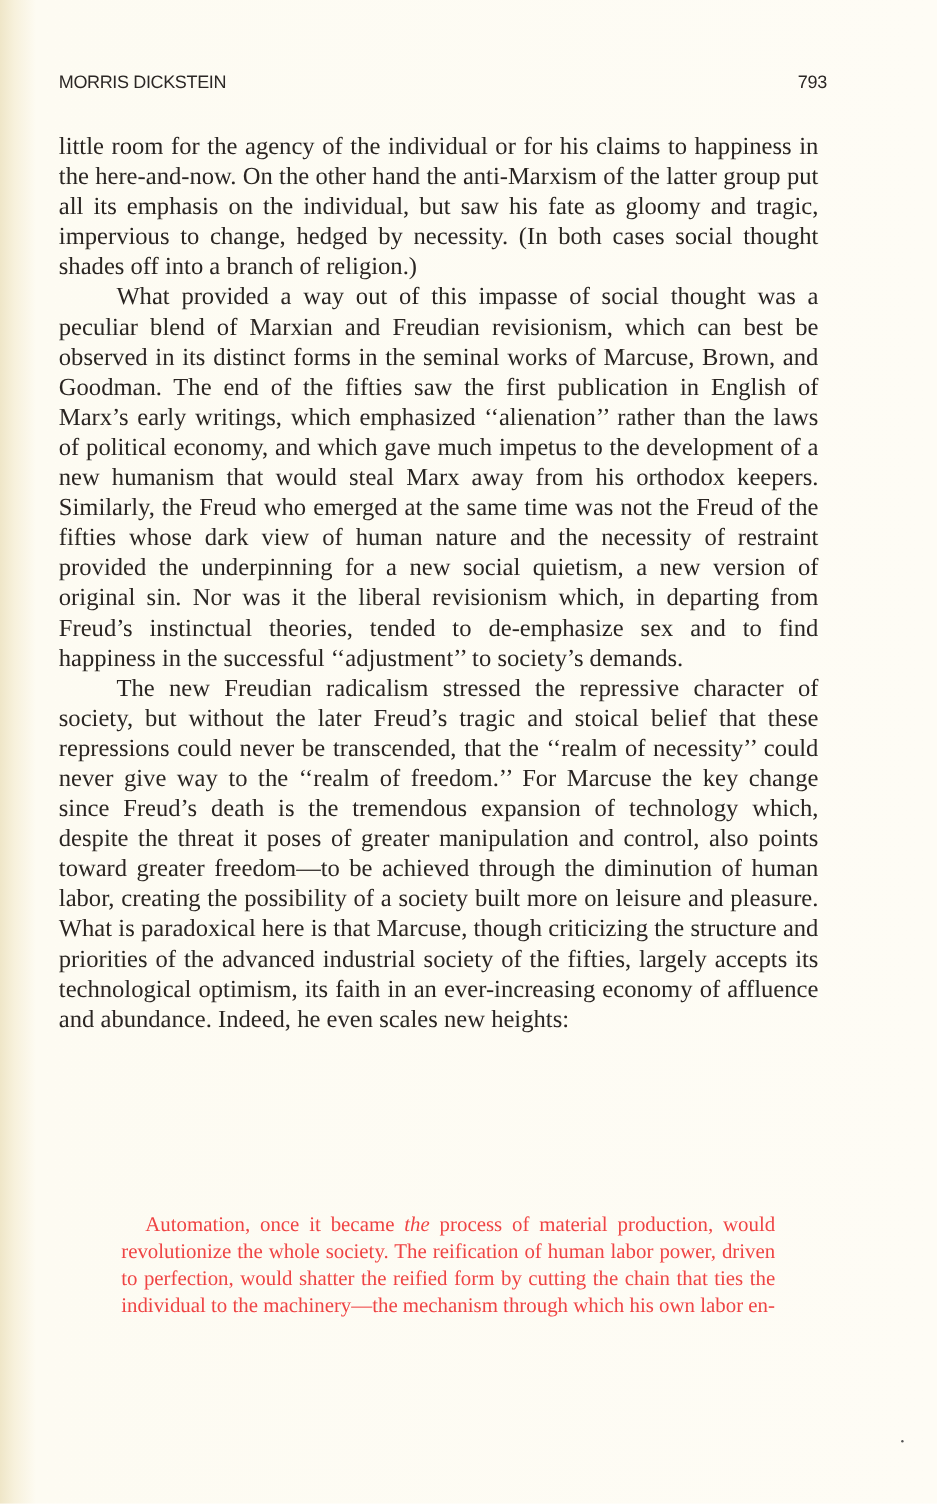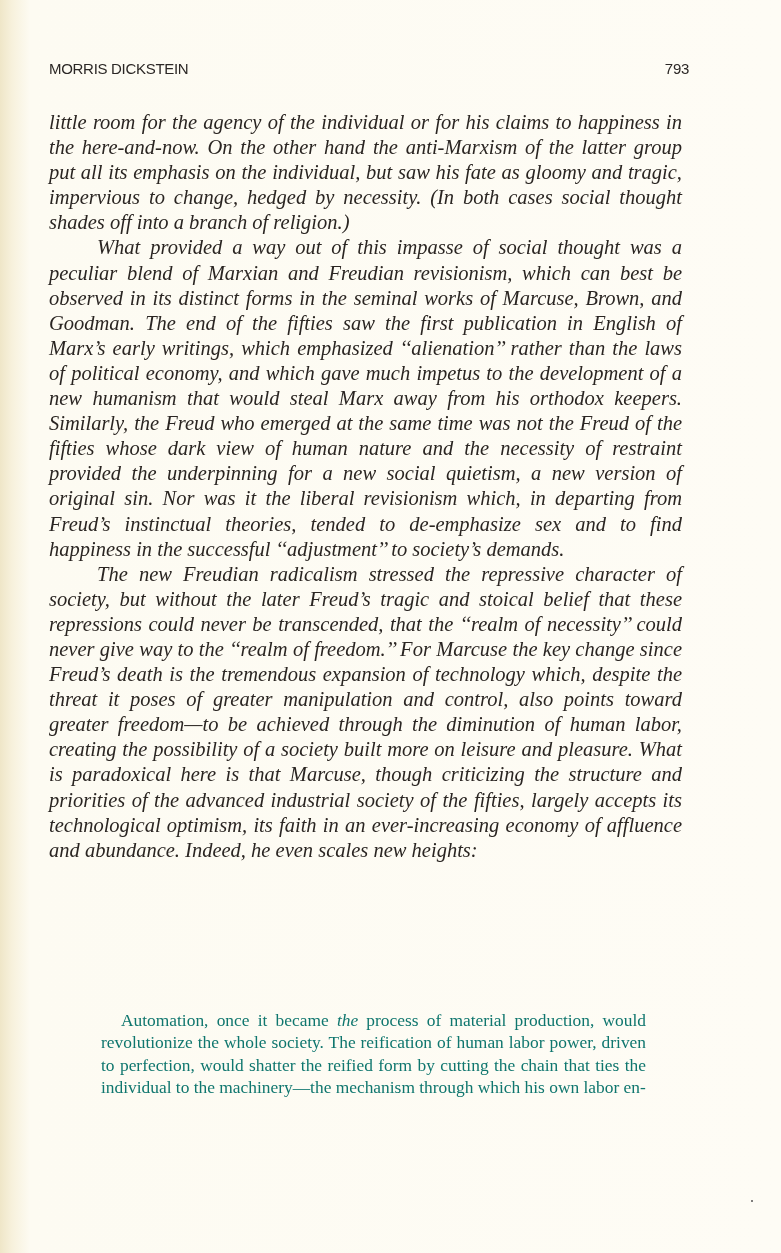--- a/index.html
+++ b/index.html
@@ -13,28 +13,28 @@
   .running-head {
     position: absolute; left: 49px; top: 60px; width: 640px;
     font-family: "Liberation Sans", sans-serif; font-size: 15px;
     letter-spacing: -0.3px; color: #2b2725;
   }
   .running-head .author { position: absolute; left: 0; top: 0; }
   .running-head .folio { position: absolute; right: 0; top: 0; }
   .body-text {
     position: absolute; left: 49px; top: 110px; width: 633px;
     font-family: "Liberation Serif", serif; font-size: 20.5px; line-height: 25.1px;
-    text-align: justify; color: #2a2522; font-style: italic;
+    text-align: justify; color: #2a2522;
   }
   .body-text p { margin: 0; text-indent: 0; }
   .body-text p.indent { text-indent: 48px; }
   .block-quote {
     position: absolute; left: 101px; top: 1009px; width: 545px;
     font-family: "Liberation Serif", serif; font-size: 17.4px; line-height: 22.4px;
-    text-align: justify; color: #0f766e;
+    text-align: justify; color: #ef4444;
   }
   .block-quote p { margin: 0; text-indent: 20px; }
   .speck { position: absolute; left: 751px; top: 1200px; width: 2px; height: 2px; background: #555; border-radius: 1px; }
 </style>
 </head>
 <body>
 
 <div class="page">
   <div class="running-head">
     <span class="author">MORRIS DICKSTEIN</span>

